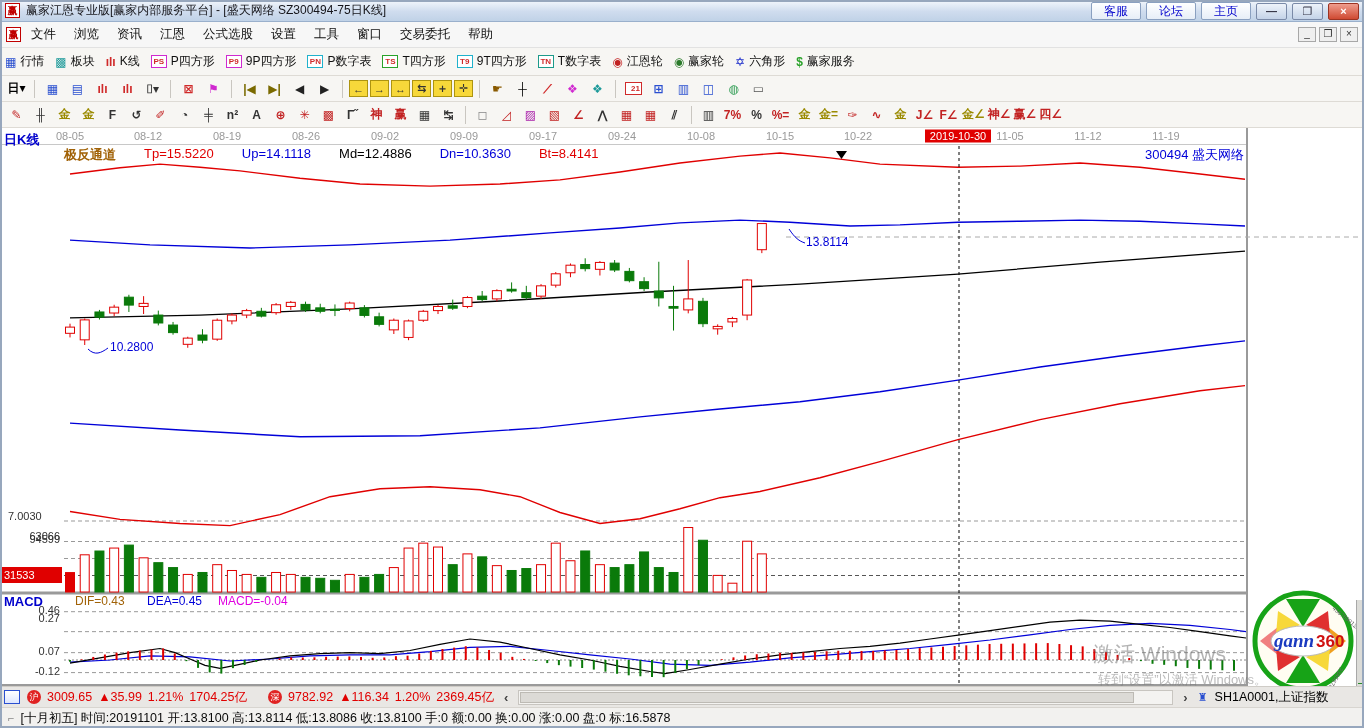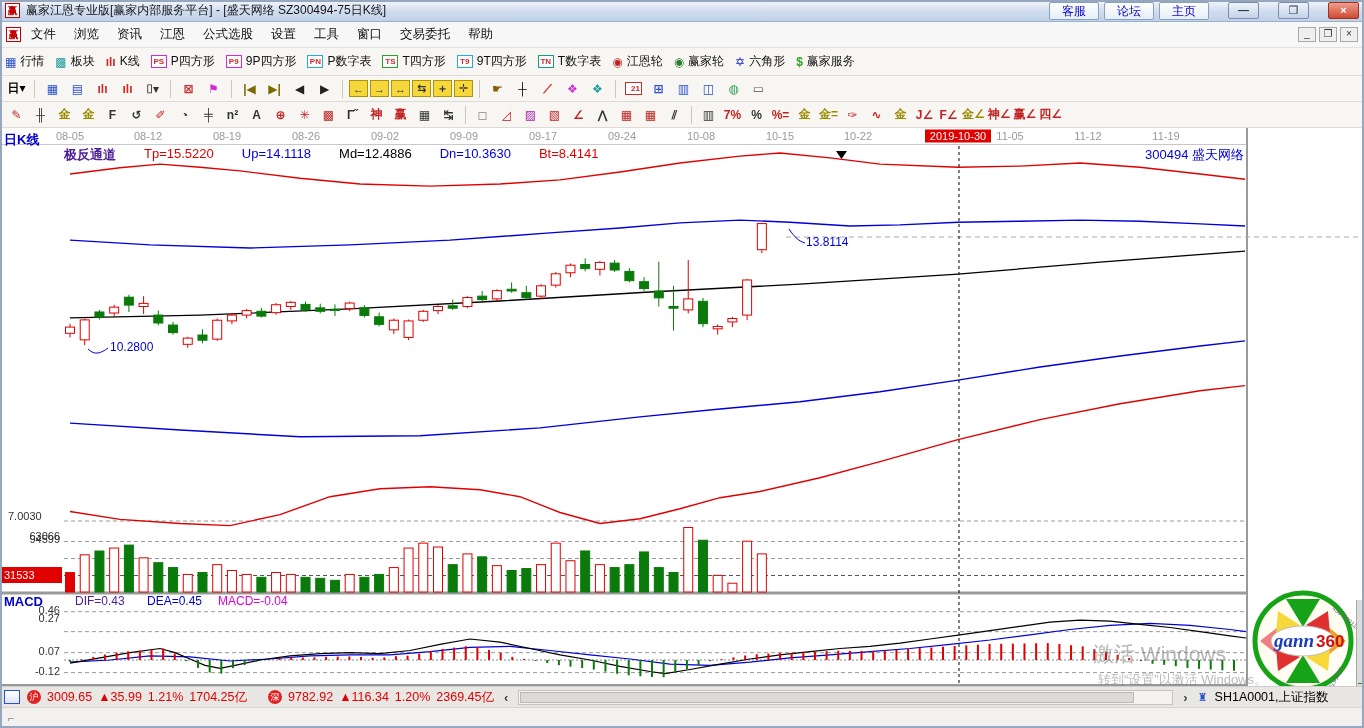--- a/index.html
+++ b/index.html
@@ -3,21 +3,21 @@
 <meta charset="utf-8">
 <style>
 *{box-sizing:border-box;margin:0;padding:0}
 html,body{width:1364px;height:728px}
 body{position:relative;font-family:"Liberation Sans","DejaVu Sans",sans-serif;background:#fff;overflow:hidden}
 .frame{position:absolute;inset:0;border:2px solid #97a7bd;pointer-events:none;z-index:50}
 
 .titlebar{position:absolute;left:0;top:0;width:100%;height:22px;background:linear-gradient(#f4f8fd,#cfdcee 55%,#c0d2e7);border-bottom:1px solid #9ab0cc;display:flex;align-items:center;padding:0 5px;gap:6px;z-index:10}
 .appicon{width:15px;height:15px;background:#fff;border:1px solid #c00000;color:#c00000;font-weight:bold;font-size:10px;line-height:13px;text-align:center;flex:0 0 auto}
 .titletext{font-size:12px;color:#15151a;white-space:nowrap}
-.tb-right{margin-left:auto;display:flex;gap:19px;align-items:flex-start}
+.tb-right{margin-left:auto;display:flex;gap:5px;align-items:flex-end}
 .tb-btn{height:18px;padding:0 12px;background:linear-gradient(#ffffff,#e7eef7);border:1px solid #8aa0c0;font-size:12px;color:#0000cc;border-radius:2px;cursor:default}
 .winbtn{width:31px;height:17px;font-size:11px;display:flex;align-items:center;justify-content:center;border:1px solid #7a8aa8;background:linear-gradient(#eef3fa,#c4d3e8);color:#334;border-radius:2px;font-weight:bold}
 .winbtn.close{background:linear-gradient(#ef9d8e,#cf4a32);color:#fff;border-color:#9c3322}
 
 .menubar{position:absolute;left:0;top:22px;width:100%;height:26px;background:#f7f7f7;border-bottom:1px solid #e2e2e2;display:flex;align-items:center;padding:0 6px;gap:1px;z-index:10}
 .menu-item{font-size:12.5px;padding:3px 9px;color:#101010;white-space:nowrap}
 .menu-right{margin-left:auto;display:flex;gap:3px}
 .mini-ctrl{width:18px;height:15px;border:1px solid #a8a8a8;background:#efefef;font-size:10px;line-height:12px;text-align:center;color:#333}
 
 .toolbar{position:absolute;left:0;width:100%;background:#f7f6f3;border-bottom:1px solid #dedbd5;display:flex;align-items:center;padding:0 5px;z-index:10}
@@ -26,21 +26,21 @@
 #toolbar3{top:102px;height:26px;gap:1px}
 .t1item{display:flex;align-items:center;gap:4px;font-size:12px;color:#101010;white-space:nowrap}
 .t1glyph{font-size:12px;font-weight:bold;line-height:14px}
 .badge{display:inline-block;min-width:16px;height:13px;border:1px solid;font-size:8px;line-height:11px;text-align:center;color:#d02a2a;background:#fff;font-weight:bold;padding:0 1px}
 .icon-btn{min-width:23px;height:20px;display:flex;align-items:center;justify-content:center;font-size:12px;font-weight:bold;border:1px solid transparent;white-space:nowrap}
 .icon-btn.ybg{min-width:19px;height:17px;background:#f7d83a;border-color:#ad9410;font-size:11px}
 .icon-btn .badge{min-width:17px}
 .tsep{width:1px;height:18px;background:#c9c6c0;margin:0 4px;flex:0 0 auto}
 
 .lbl{position:absolute;white-space:nowrap;z-index:5}
-.blue{color:#0000d8}.black{color:#4c1d95}.magenta{color:#e000e0}
+.blue{color:#0000d8}.black{color:#a16207}.magenta{color:#e000e0}
 #period-label{left:4px;top:131px;font-size:13px;font-weight:bold;color:#0000cc}
 #indicator-row{left:64px;top:146px;font-size:13px;display:flex;gap:28px}
 #stock-label{left:1020px;top:146px;width:224px;text-align:right;font-size:13px;color:#0000d8}
 #low-label{left:110px;top:340px;font-size:12px;color:#0000d8}
 #up-label{left:806px;top:235px;font-size:12px;color:#0000d8}
 #bottom-label{left:8px;top:510px;font-size:11px;color:#333}
 .volax{left:2px;width:58px;text-align:right;font-size:11px;color:#333}
 #vol-hl{left:0;top:567px;width:62px;height:16px;background:#e00000;color:#fff;font-size:11px;line-height:16px;padding-left:4px}
 #macd-title{left:4px;top:594px;font-size:13px;font-weight:bold;color:#0000cc}
 .macdlbl{top:594px;font-size:12px}
@@ -606,15 +606,16 @@
   <div class="hsb">
       <div class="hsb-thumb"></div>
     </div>
   <span class="sb-arrow">›</span>
   <span class="idxicon">♜</span>
   <span class="idx-label">SH1A0001,上证指数</span>
 </div>
 
 <div class="statusrow">
   <span class="grip">⌐</span>
+  <span>[十月初五] 时间:20191101 开:13.8100 高:13.8114 低:13.8086 收:13.8100 手:0 额:0.00 换:0.00 涨:0.00 盘:0 标:16.5878</span>
 </div>
 
 <div class="frame"></div>
 
 </body></html>

